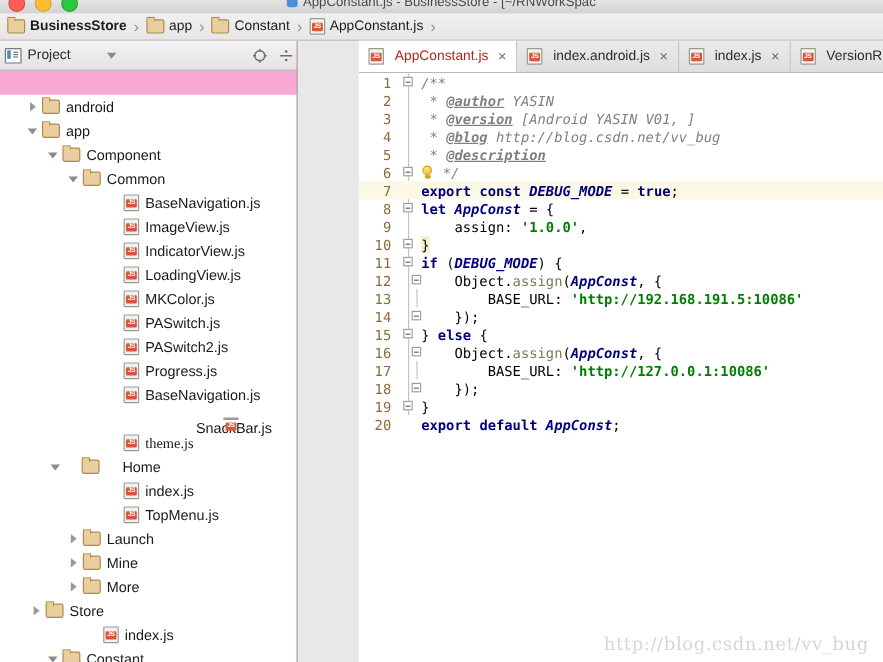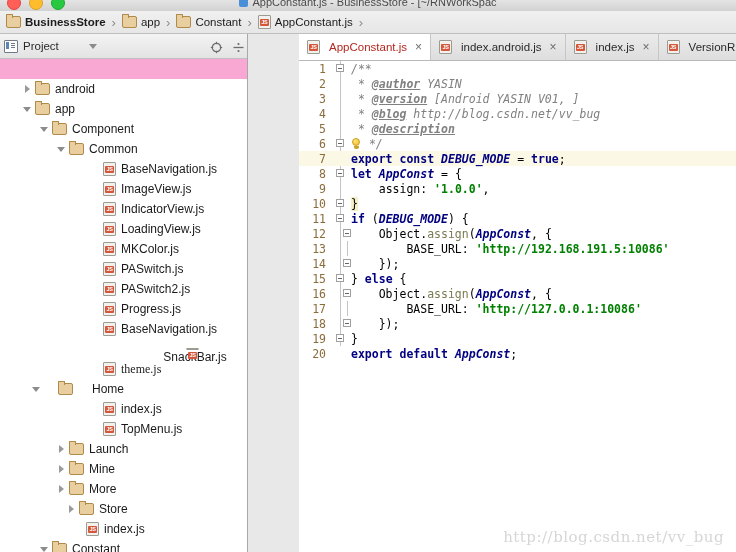--- a/index.html
+++ b/index.html
@@ -342,21 +342,21 @@
           <div class="row" style="padding-left: 91px; flex-direction: column;">
             <span class="arrow none"></span>
             <span class="ic-js"></span>
             <span class="lbl">SnackBar.js</span>
           </div>
           <div class="row" style="padding-left: 91px; font-family: Liberation Serif, serif;">
             <span class="arrow none"></span>
             <span class="ic-js"></span>
             <span class="lbl">theme.js</span>
           </div>
-          <div class="row" style="padding-left: 32px; gap: 14px;">
+          <div class="row" style="padding-left: 42px; gap: 14px;">
             <span class="arrow open"></span>
             <span class="ic-folder"></span>
             <span class="lbl">Home</span>
           </div>
           <div class="row" style="padding-left: 91px;">
             <span class="arrow none"></span>
             <span class="ic-js"></span>
             <span class="lbl">index.js</span>
           </div>
           <div class="row" style="padding-left: 91px;">
@@ -372,21 +372,21 @@
           <div class="row" style="padding-left: 57px;">
             <span class="arrow closed"></span>
             <span class="ic-folder"></span>
             <span class="lbl">Mine</span>
           </div>
           <div class="row" style="padding-left: 57px;">
             <span class="arrow closed"></span>
             <span class="ic-folder"></span>
             <span class="lbl">More</span>
           </div>
-          <div class="row" style="padding-left: 67px;">
+          <div class="row" style="padding-left: 26px;">
             <span class="arrow closed"></span>
             <span class="ic-folder"></span>
             <span class="lbl">Store</span>
           </div>
           <div class="row" style="padding-left: 74px;">
             <span class="arrow none"></span>
             <span class="ic-js"></span>
             <span class="lbl">index.js</span>
           </div>
           <div class="row" style="padding-left: 40px;">

